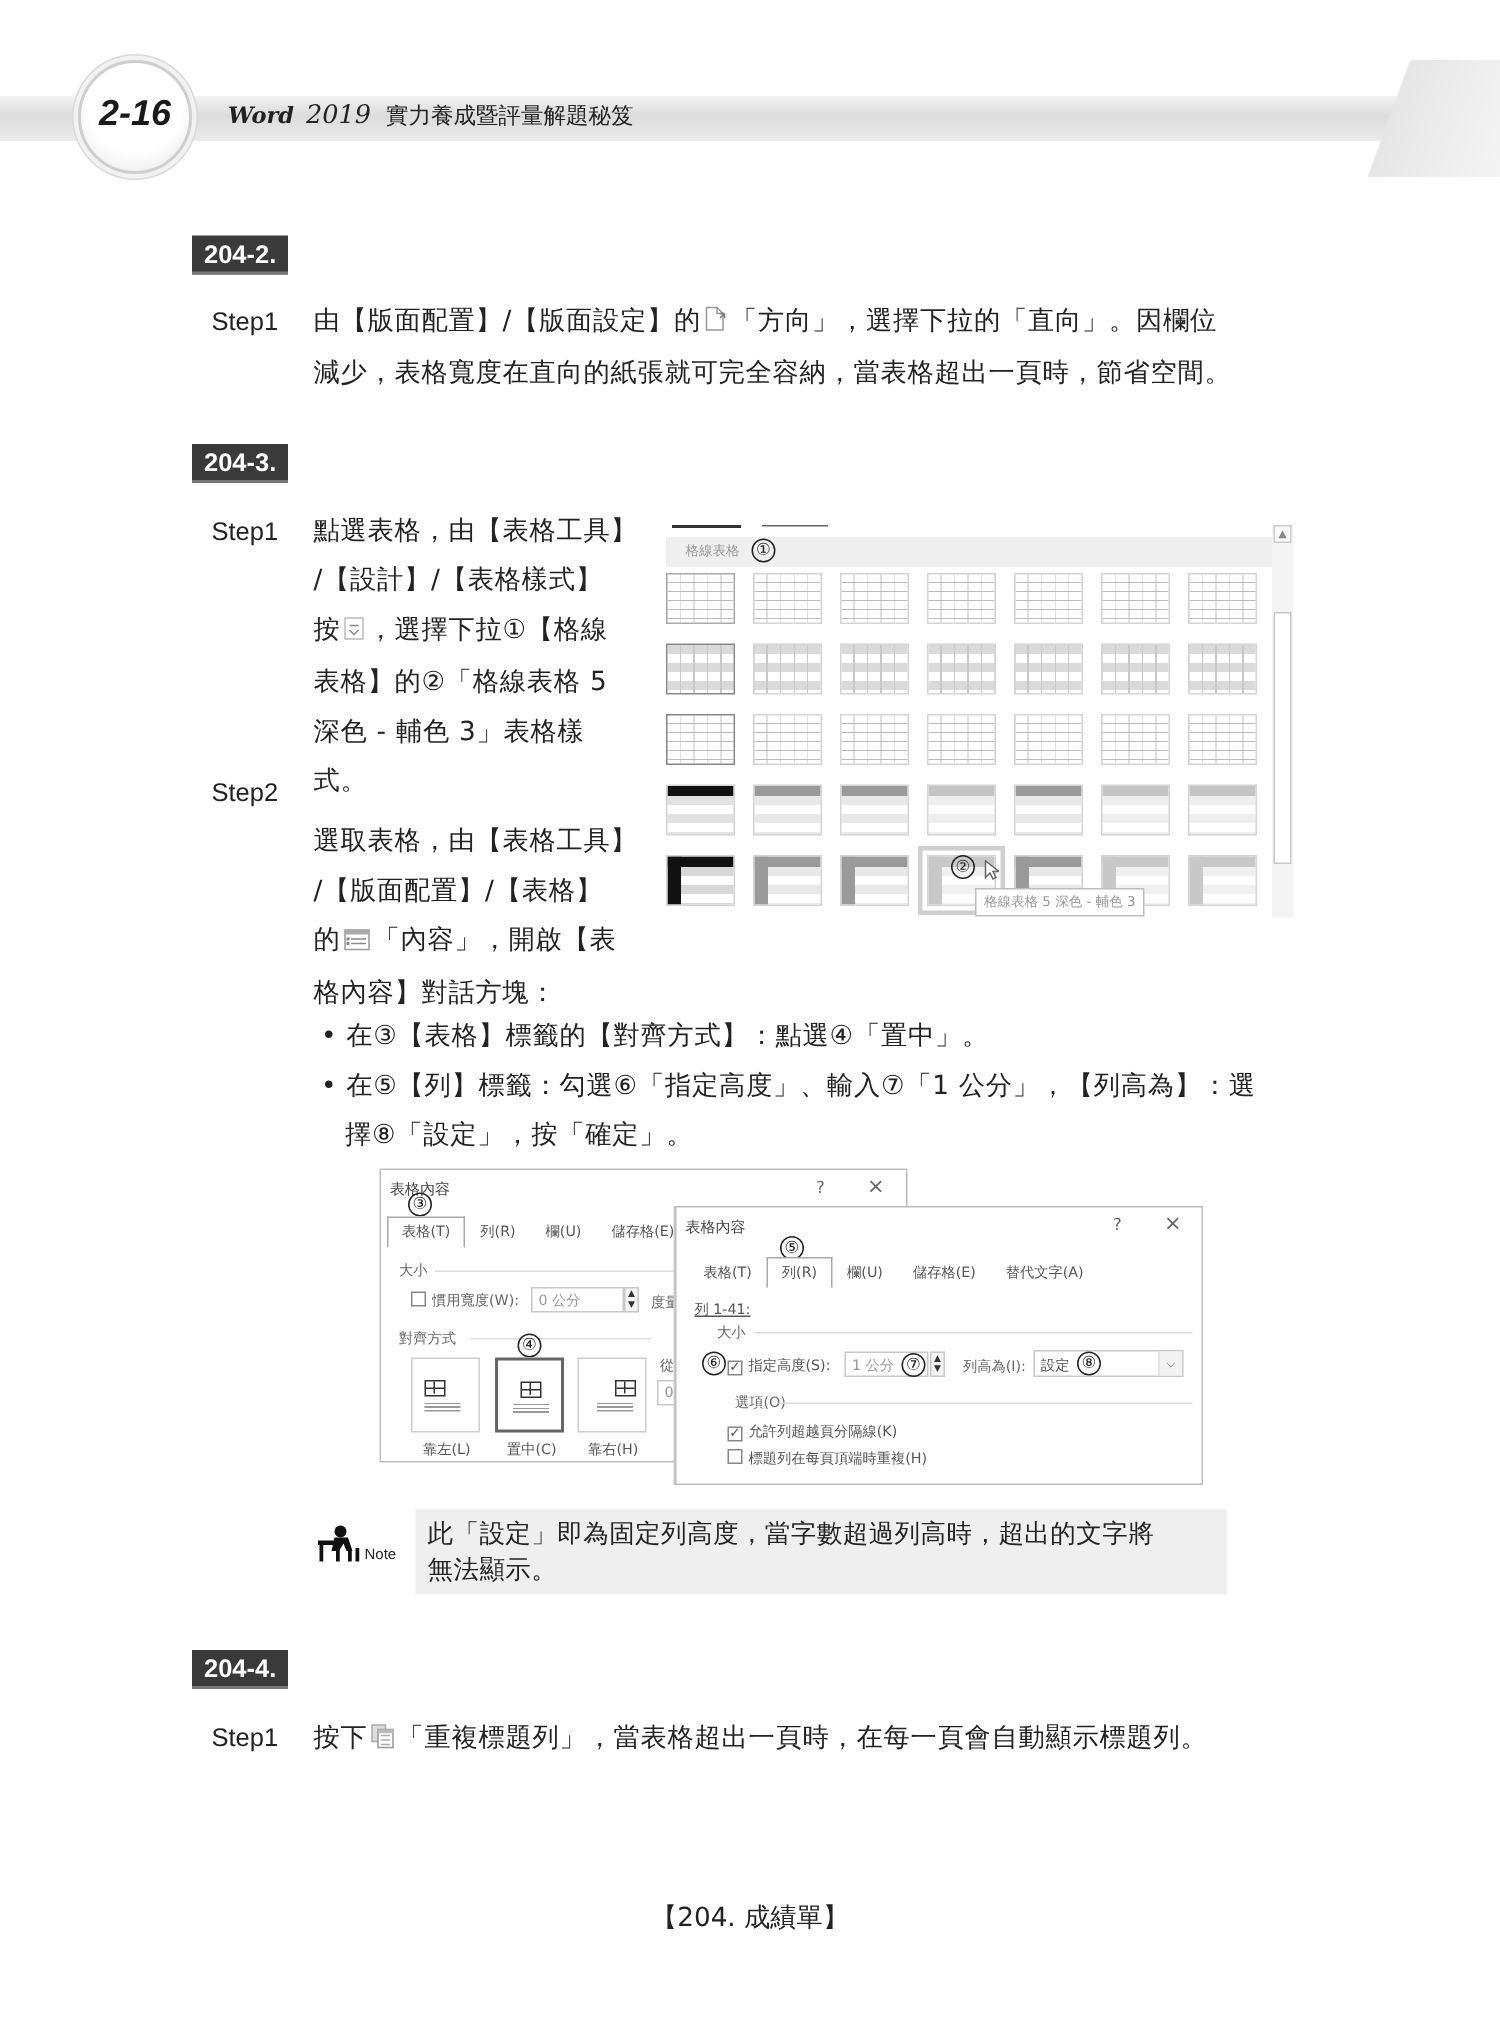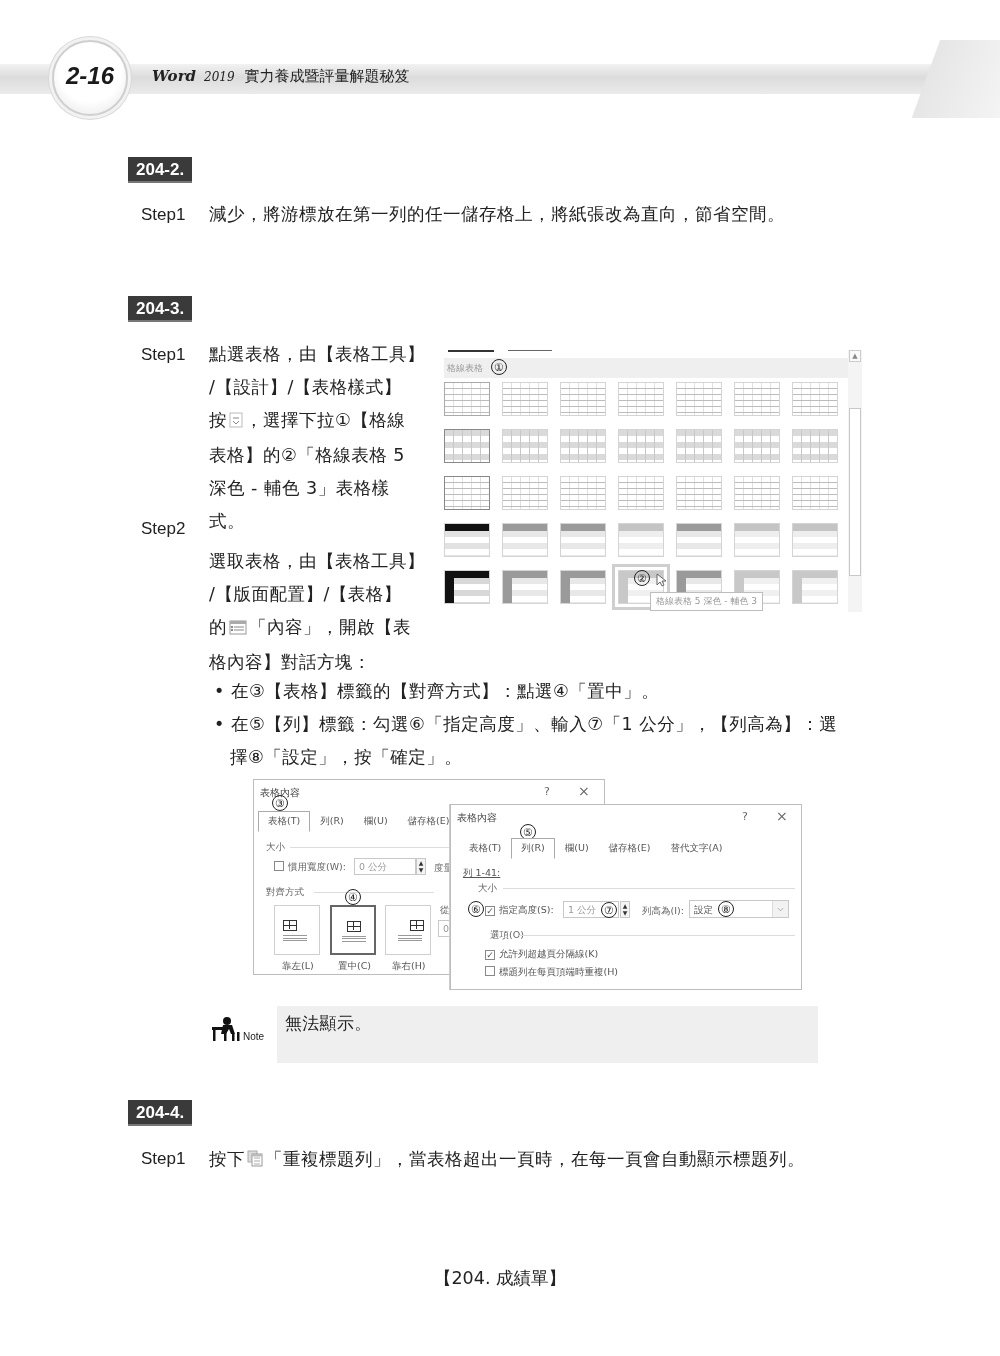--- a/index.html
+++ b/index.html
@@ -11,37 +11,37 @@
     background: linear-gradient(to bottom, #f2f2f2 0%, #dcdcdc 45%, #ebebeb 100%); }
   .hdr-band:after { content: ""; position: absolute; right: 0; top: -24px; width: 120px; height: 78px;
     background: linear-gradient(110deg, rgba(255,255,255,0) 40%, #e6e6e6 41%, #f4f4f4 100%); }
   .hdr-circle { position: absolute; left: 52px; top: 40px; width: 76px; height: 76px; border-radius: 50%;
     background: radial-gradient(circle at 50% 40%, #ffffff 55%, #e2e2e2 100%);
     border: 2px solid #cfcfcf; box-shadow: 0 0 0 3px #f2f2f2, 0 0 0 4px #d8d8d8; }
   .hdr-page { position: absolute; left: 52px; top: 62px; width: 76px; text-align: center;
     font-family: "Liberation Sans", sans-serif; font-weight: bold; font-style: italic; font-size: 24px; color: #1a1a1a; }
   .hdr-title { position: absolute; left: 152px; top: 67px; font-size: 15px; color: #222; white-space: nowrap; }
   .hdr-word { font-family: "DejaVu Serif", serif; font-style: italic; font-weight: bold; font-size: 15px; margin-right: 8px; }
-  .hdr-year { font-family: "DejaVu Serif", serif; font-style: italic; font-size: 12px; margin-right: 10px; }
+  .hdr-year { font-family: "DejaVu Serif", serif; font-style: italic; font-size: 17px; margin-right: 10px; }
 
   
   .sec-tag { position: absolute; left: 128px; height: 26px; padding: 0 8px; background: #3a3a3a; color: #fff;
     font-family: "Liberation Sans", sans-serif; font-weight: bold; font-size: 17px; line-height: 26px;
     border-bottom: 2px solid #777; }
 
   .step-label { position: absolute; left: 141px; font-family: "Liberation Sans", sans-serif; font-size: 17px; color: #222; }
   .para { position: absolute; font-size: 17.5px; line-height: 33px; color: #222; letter-spacing: 0.5px; }
   .icon-inline { display: inline-block; vertical-align: -2px; margin: 0 2px; }
 
   
   .gallery { position: absolute; left: 444px; top: 346px; width: 418px; height: 268px; background: #fff; overflow: hidden; }
   .gal-tabs { position: absolute; left: 2px; top: 0; height: 8px; width: 420px; }
   .gal-tab-line { position: absolute; top: 4px; height: 2px; background: #333; }
   .gal-header { position: absolute; left: 0; top: 12px; width: 405px; height: 20px; background: #efefef;
-    font-size: 9px; color: #999; line-height: 20px; padding-left: 3px; }
+    font-size: 9px; color: #999; line-height: 20px; padding-left: 13px; }
   .circ { display: inline-block; width: 16px; height: 16px; border: 1.4px solid #222; border-radius: 50%;
     font-family: "Liberation Sans", sans-serif; font-size: 11px; line-height: 14px; text-align: center; color: #222; }
   .gal-grid { position: absolute; left: 0; top: 36px; width: 405px; display: grid;
     grid-template-columns: repeat(7, 46px); column-gap: 12px; row-gap: 13px; padding-left: 0; }
   .thumb { width: 46px; height: 34px; position: relative; border: 1px solid #d4d4d4; background:
     repeating-linear-gradient(to bottom, transparent 0px, transparent 5px, #bcbcbc 5px, #bcbcbc 6px),
     repeating-linear-gradient(to right, transparent 0px, transparent 8px, #e0e0e0 8px, #e0e0e0 9px); }
   .thumb.banded { background:
     repeating-linear-gradient(to bottom, #dadada 0px, #dadada 6px, #ffffff 6px, #ffffff 12px); }
   .thumb.banded:after { content: ""; position: absolute; inset: 0;
@@ -117,21 +117,28 @@
 <div class="hdr-band"></div>
 <div class="hdr-circle"></div>
 <div class="hdr-page">2-16</div>
 <div class="hdr-title">
   <span class="hdr-word">Word</span><span class="hdr-year">2019</span><span>實力養成暨評量解題秘笈</span>
 </div>
 
 <div class="sec-tag" style="top:157px;">204-2.</div>
 <div class="step-label" style="top:205px;">Step1</div>
 <div class="para" style="left:209px; top:198px; width:680px;">
-  <div>減少，將游標放在第一列的任一儲存格上，將紙張改為直向，節省空間。</div>
+  <div>
+    <span>由【版面配置】/【版面設定】的</span><span class="icon-inline"><svg width="16" height="17" viewBox="0 0 16 17">
+          <path d="M2 1h7l4 4v11H2z" fill="#fff" stroke="#999"></path>
+          <path d="M9 1v4h4" fill="none" stroke="#999"></path>
+          <path d="M11 8l3-3M14 5v3M14 5h-3" stroke="#777" fill="none"></path>
+        </svg></span><span>「方向」，選擇下拉的「直向」。因欄位</span>
+  </div>
+  <div>減少，表格寬度在直向的紙張就可完全容納，當表格超出一頁時，節省空間。</div>
 </div>
 
 <div class="sec-tag" style="top:296px;">204-3.</div>
 <div class="step-label" style="top:345px;">Step1</div>
 <div class="para" style="left:209px; top:338px; width:225px;">
   <div>點選表格，由【表格工具】</div>
   <div>/【設計】/【表格樣式】</div>
   <div><span>按</span><span class="icon-inline"><svg width="14" height="16" viewBox="0 0 14 16">
           <rect x="1" y="1" width="12" height="14" fill="#fff" stroke="#bbb"></rect>
           <path d="M4 6h6M4 9l3 3 3-3" stroke="#888" fill="none"></path>
@@ -302,20 +309,21 @@
     <path d="M13 9h9l3 9h-4l-2-5-3 5h-5z" fill="#111"></path>
     <rect x="2" y="11" width="16" height="3" fill="#111"></rect>
     <rect x="3" y="14" width="2.5" height="11" fill="#111"></rect>
     <rect x="14" y="14" width="2.5" height="11" fill="#111"></rect>
     <rect x="22" y="18" width="2.5" height="7" fill="#111"></rect>
     <rect x="27" y="16" width="2.5" height="9" fill="#111"></rect>
   </svg>
 </span>
 <div class="note-label">Note</div>
 <div class="note-box">
+  <div>此「設定」即為固定列高度，當字數超過列高時，超出的文字將</div>
   <div>無法顯示。</div>
 </div>
 
 <div class="sec-tag" style="top:1100px;">204-4.</div>
 <div class="step-label" style="top:1149px;">Step1</div>
 <div class="para" style="left:209px; top:1143px; width:680px;">
   <div><span>按下</span><span class="icon-inline"><svg width="16" height="17" viewBox="0 0 16 17">
           <rect x="1" y="1" width="9" height="11" fill="#ddd" stroke="#aaa"></rect>
           <rect x="5" y="4" width="10" height="12" fill="#fff" stroke="#999"></rect>
           <path d="M7 8h6M7 11h6M7 14h6" stroke="#aaa"></path>

